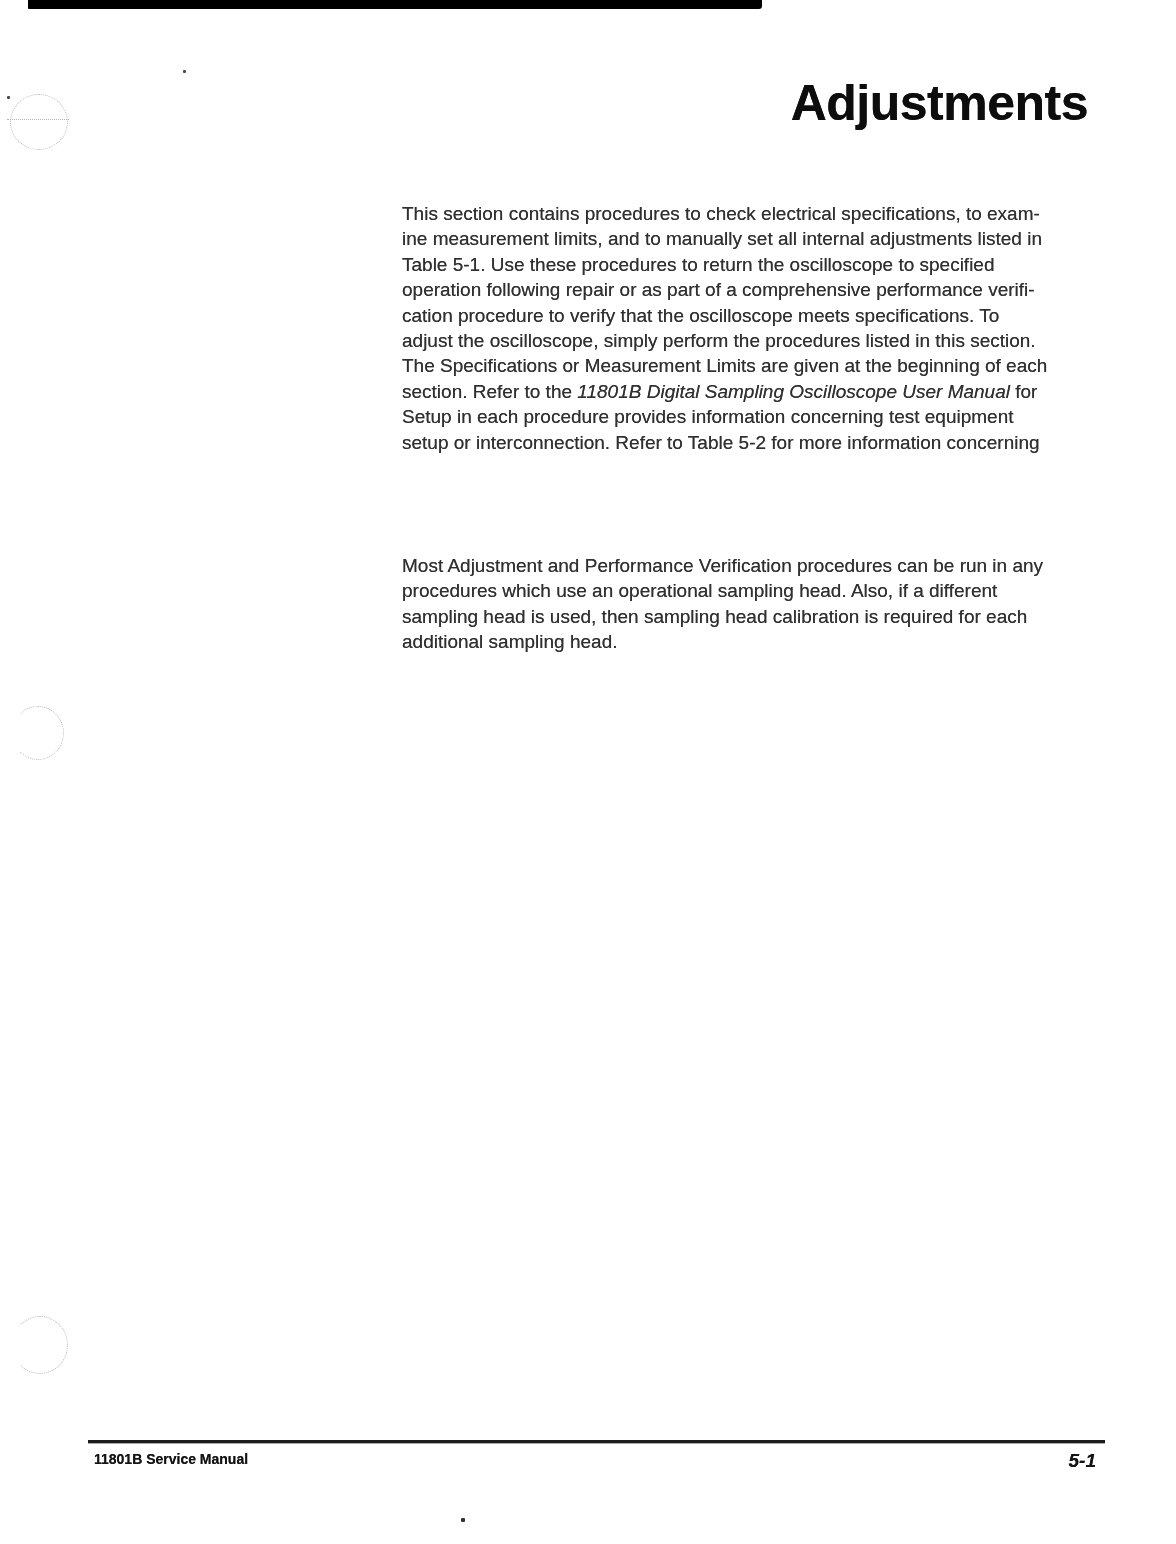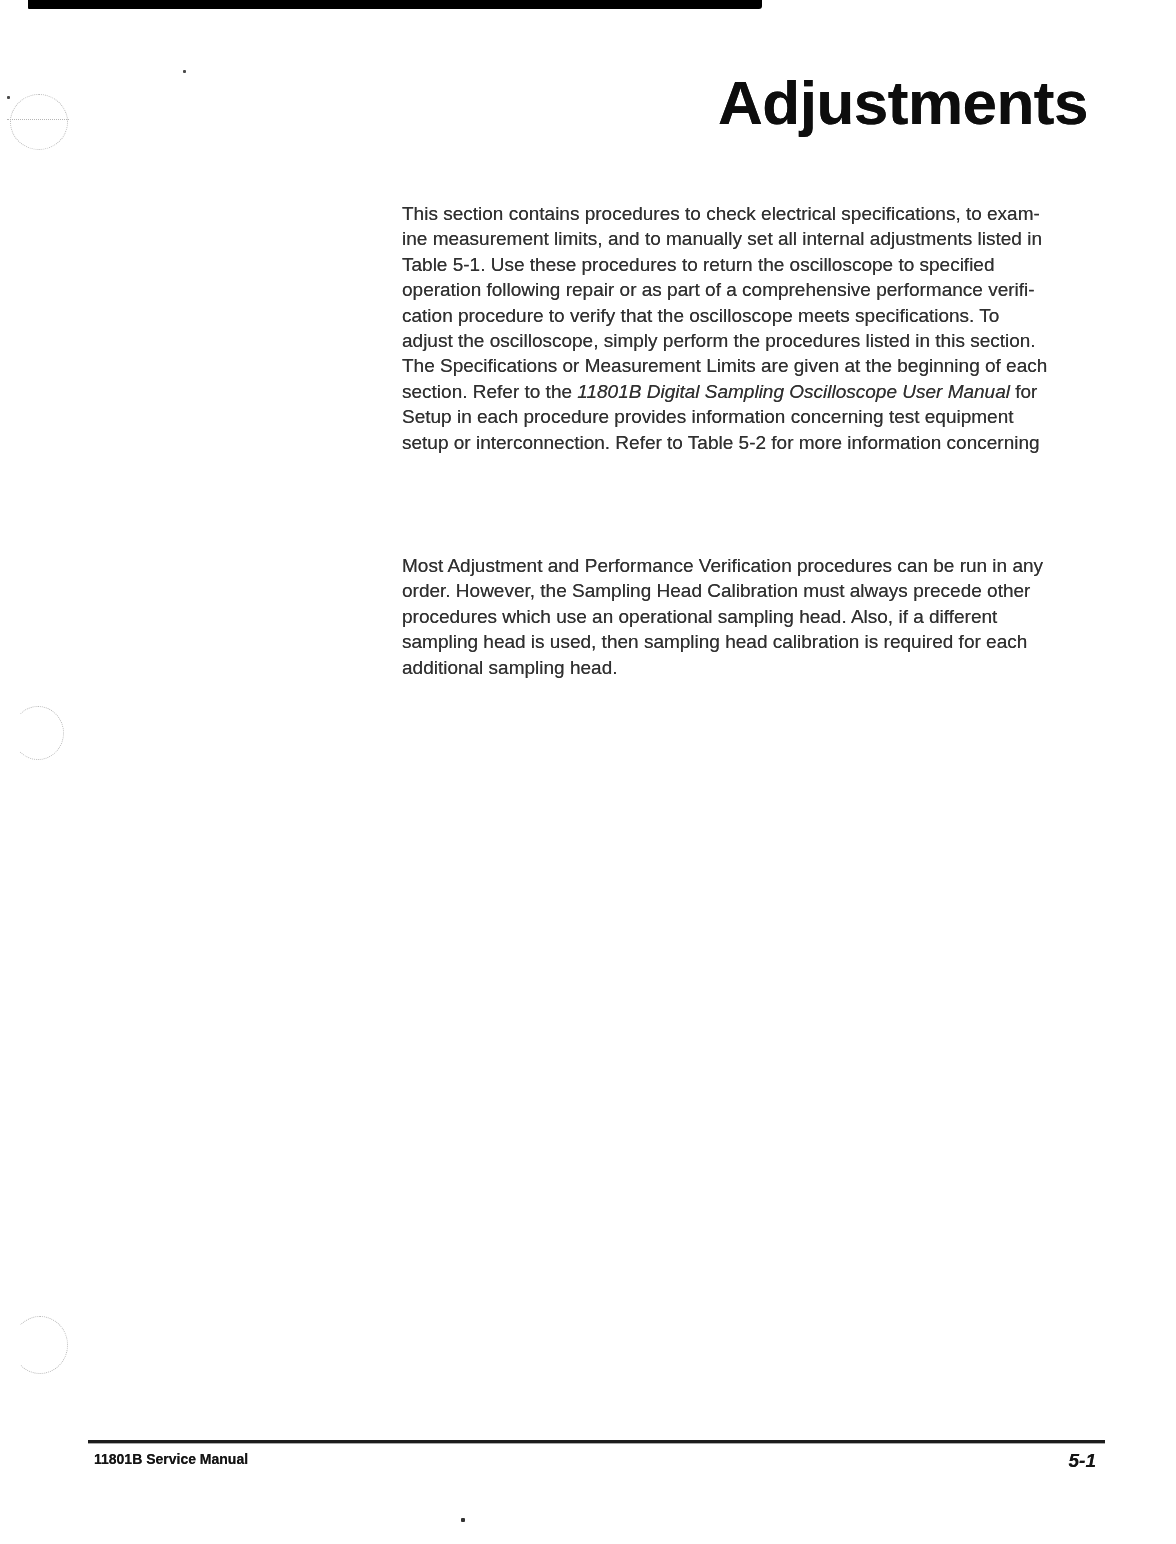--- a/index.html
+++ b/index.html
@@ -53,21 +53,21 @@
   }
   .speck-1 { left: 183px; top: 70px;  width: 3px; height: 3px; }
   .speck-2 { left: 7px;   top: 96px;  width: 3px; height: 3px; }
   .speck-3 { left: 461px; top: 1518px; width: 4px; height: 4px; background:#333; }
 
   .doc-title {
     position: absolute;
     top: 78px;
     right: 88px;
     margin: 0;
-    font-size: 62px;
+    font-size: 50px;
     line-height: 50px;
     font-weight: bold;
     letter-spacing: -0.5px;
     color: var(--title-text, #0d0d0d);
     text-shadow: 0 0 0.6px #2a2a2a;
     white-space: nowrap;
   }
 
   .body-text {
     position: absolute;
@@ -141,21 +141,20 @@
         <div class="line"><span>operation following repair or as part of a comprehensive performance verifi-</span></div>
         <div class="line"><span>cation procedure to verify that the oscilloscope meets specifications. To</span></div>
         <div class="line"><span>adjust the oscilloscope, simply perform the procedures listed in this section.</span></div>
         <div class="line"><span>The Specifications or Measurement Limits are given at the beginning of each</span></div>
         <div class="line"><span>section. Refer to the </span><span class="it">11801B Digital Sampling Oscilloscope User Manual</span><span> for</span></div>
         <div class="line"><span>Setup in each procedure provides information concerning test equipment</span></div>
         <div class="line"><span>setup or interconnection. Refer to Table 5-2 for more information concerning</span></div>
       </div>
     <div class="paragraph paragraph-1">
         <div class="line"><span>Most Adjustment and Performance Verification procedures can be run in any</span></div>
-        <div class="line"><span>order. However, the Sampling Head Calibration must always precede other</span></div>
         <div class="line"><span>procedures which use an operational sampling head. Also, if a different</span></div>
         <div class="line"><span>sampling head is used, then sampling head calibration is required for each</span></div>
         <div class="line"><span>additional sampling head.</span></div>
       </div>
   </div>
 
   <div class="footer-rule"></div>
   <div class="footer-left">11801B Service Manual</div>
   <div class="footer-right">5-1</div>
 

